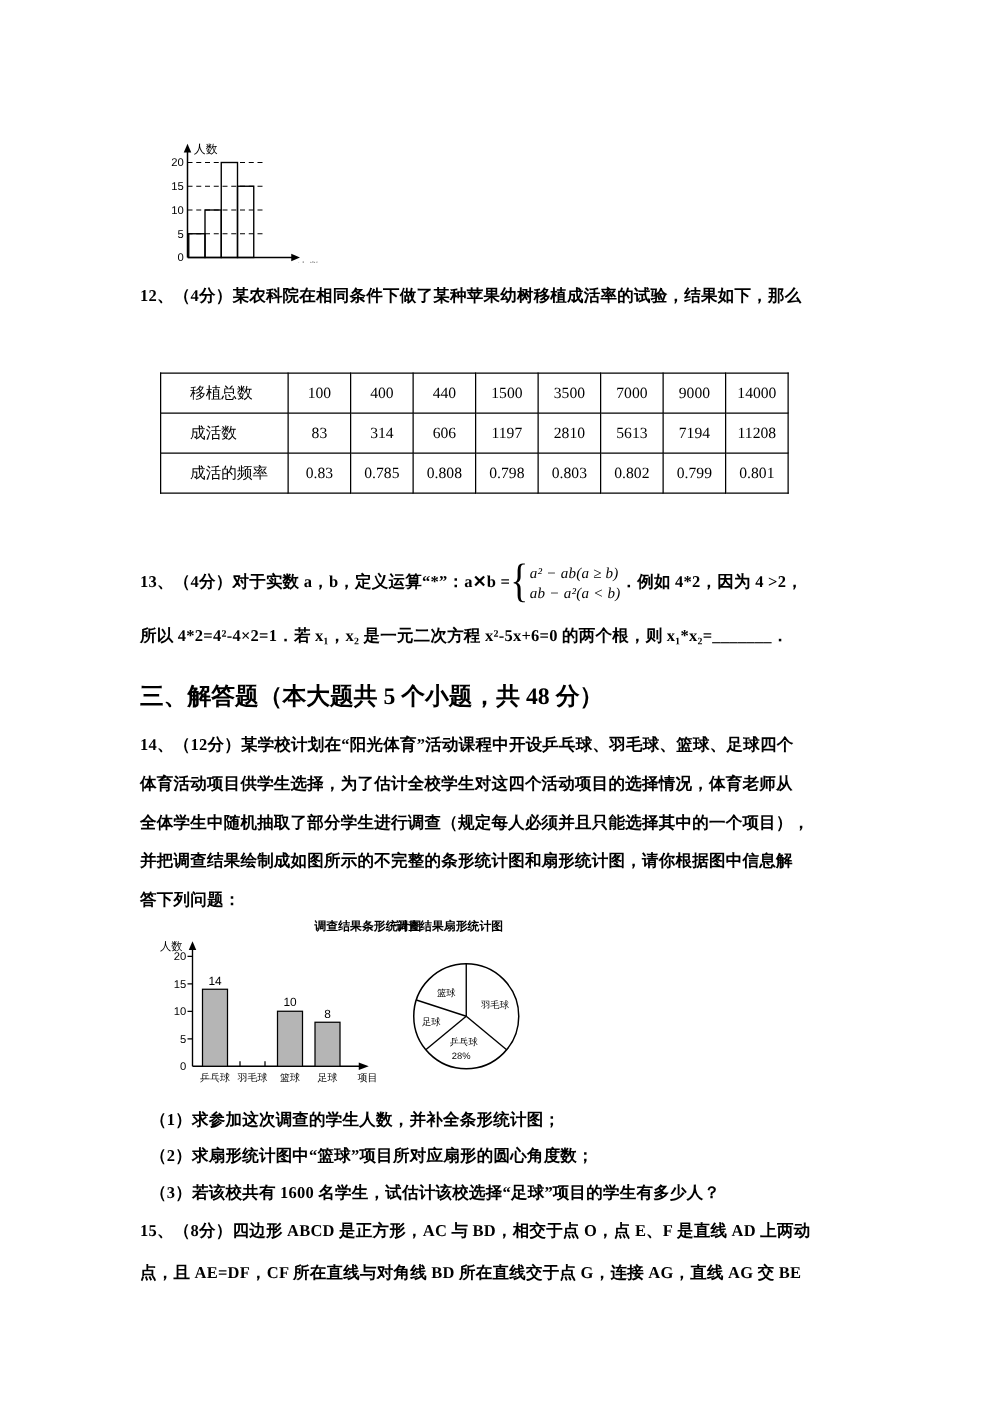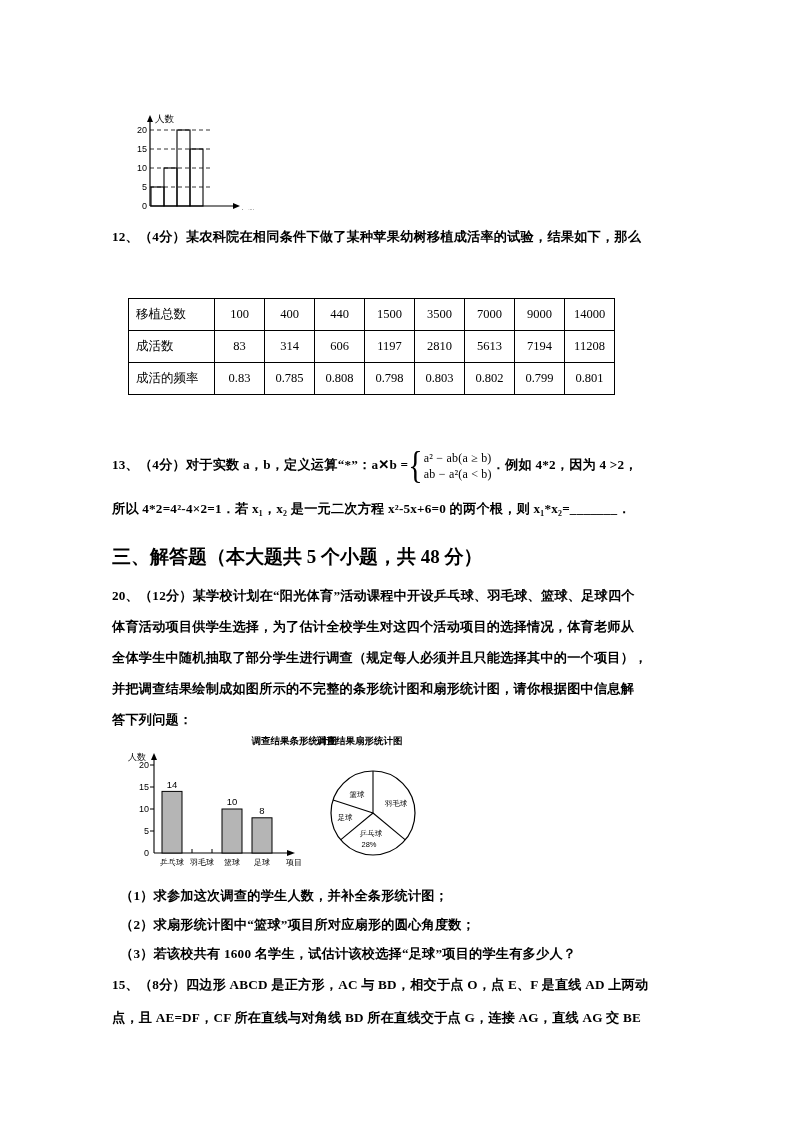--- a/index.html
+++ b/index.html
@@ -48,21 +48,21 @@
     border: 1px solid #000;
     padding: 0;
     height: 31px;
     text-align: center;
     vertical-align: middle;
     white-space: nowrap;
   }
   #freq-table td.rowhead {
     width: 78px;
     text-align: left;
-    padding-left: 7px;
+    padding-left: 23px;
     font-size: 12.5px;
   }
   #freq-table td.val { width: 49px; }
 
   
   .formula {
     display: inline-flex;
     align-items: center;
     vertical-align: middle;
     font-family: "Liberation Serif", serif;
@@ -75,20 +75,21 @@
     font-weight: normal;
     transform: scaleY(1.25);
     display: inline-block;
     margin-right: 1px;
   }
   .cases {
     display: inline-flex;
     flex-direction: column;
     line-height: 1.35;
     font-size: 12px;
+    font-style: italic;
   }
   .cases span { white-space: nowrap; }
 
   
   #section-heading {
     position: absolute;
     left: 112px;
     top: 544px;
     font-size: 19px;
     font-weight: bold;
@@ -204,21 +205,21 @@
         <span class="cases">
           <span>a² − ab(a ≥ b)</span>
           <span>ab − a²(a &lt; b)</span>
         </span>
       </span><span>．例如 4*2，因为 4 &gt;2，</span>
   </div>
   <div class="qline" style="left:112px; top:502px;">所以 4*2=4²-4×2=1．若 x₁，x₂ 是一元二次方程 x²-5x+6=0 的两个根，则 x₁*x₂=_______．</div>
 
   <div id="section-heading">三、解答题（本大题共 5 个小题，共 48 分）</div>
 
-  <div class="qline" style="left:112px; top:589px;">20、（12分）某学校计划在“阳光体育”活动课程中开设乒乓球、羽毛球、篮球、足球四个</div>
+  <div class="qline" style="left:112px; top:589px;">14、（12分）某学校计划在“阳光体育”活动课程中开设乒乓球、羽毛球、篮球、足球四个</div>
   <div class="qline" style="left:112px; top:620px;">体育活动项目供学生选择，为了估计全校学生对这四个活动项目的选择情况，体育老师从</div>
   <div class="qline" style="left:112px; top:682px;">并把调查结果绘制成如图所示的不完整的条形统计图和扇形统计图，请你根据图中信息解</div>
   <div class="qline" style="left:112px; top:651px;">全体学生中随机抽取了部分学生进行调查（规定每人必须并且只能选择其中的一个项目），</div>
   <div class="qline" style="left:112px; top:713px;">答下列问题：</div>
 
   <div id="bar-chart-wrap">
     <div class="chart-title">调查结果条形统计图</div>
     <svg width="215" height="140" viewBox="0 0 215 140" style="position:absolute;left:0;top:0;">
 
       <line x1="32" y1="118" x2="32" y2="22" stroke="#000" stroke-width="1.1"></line>

